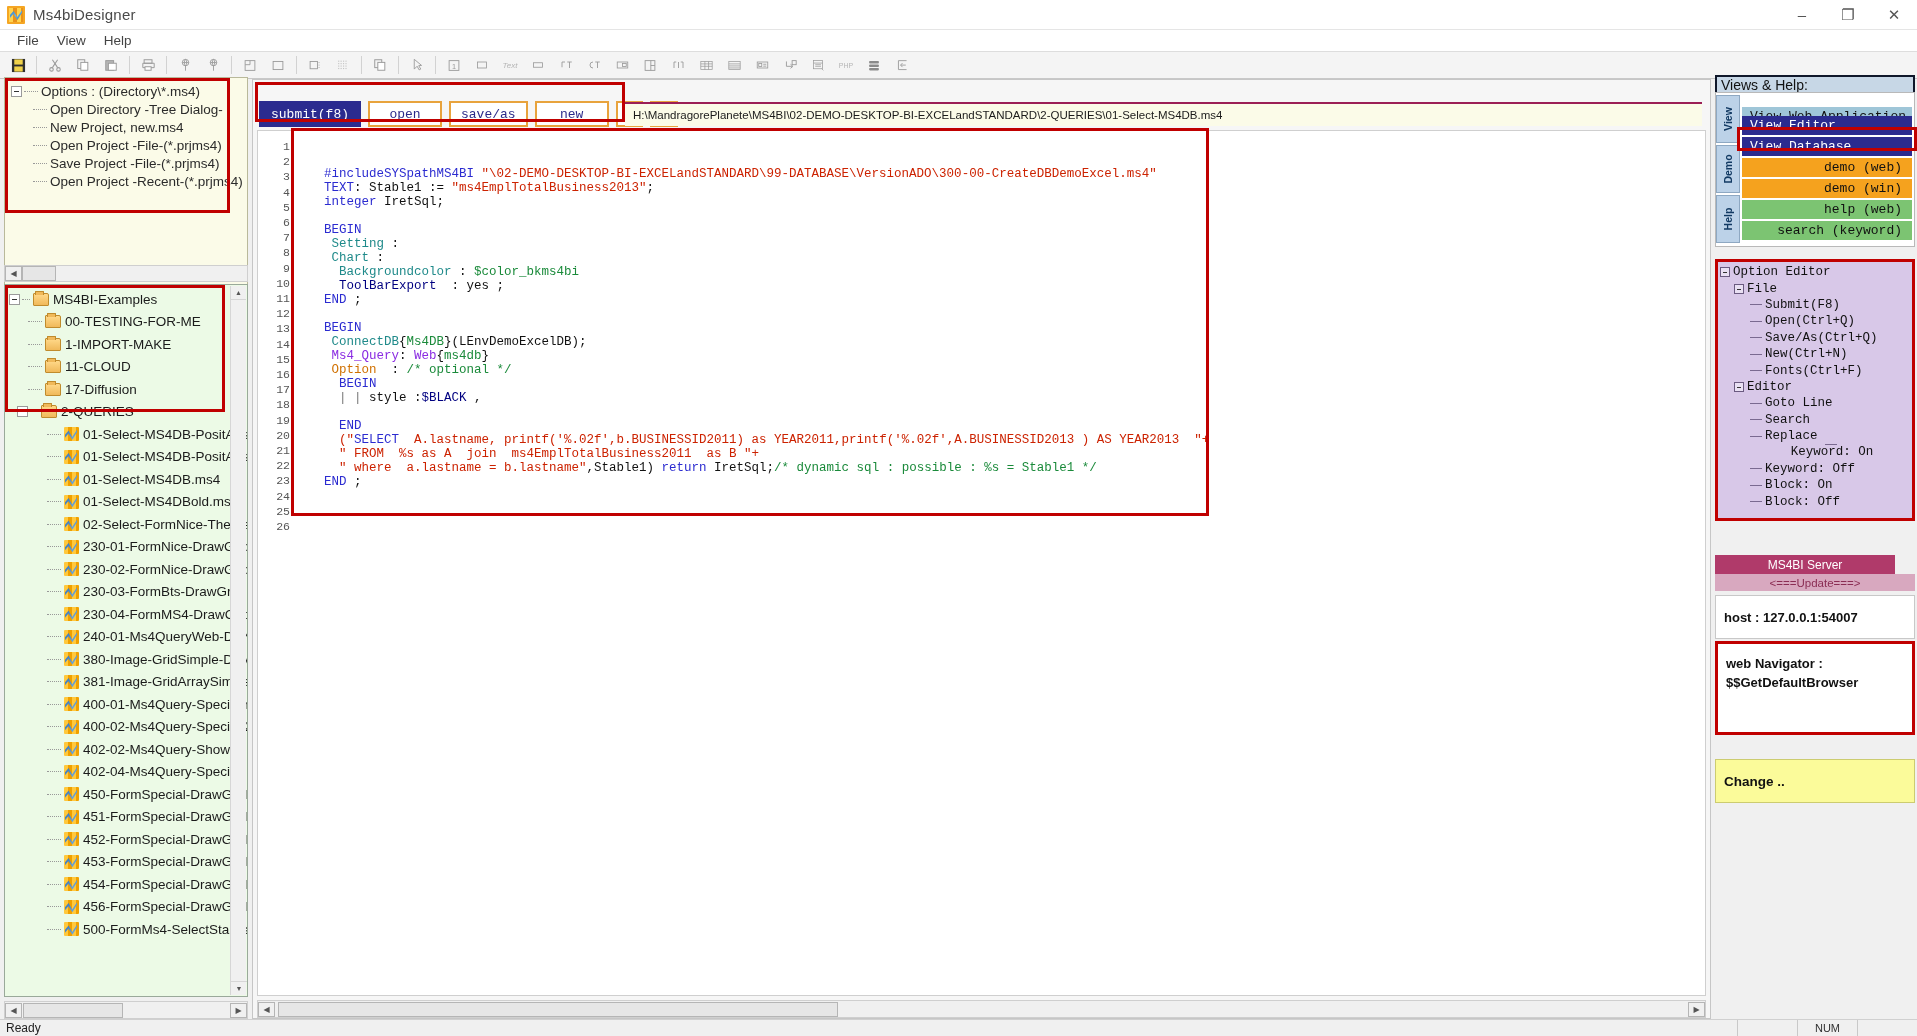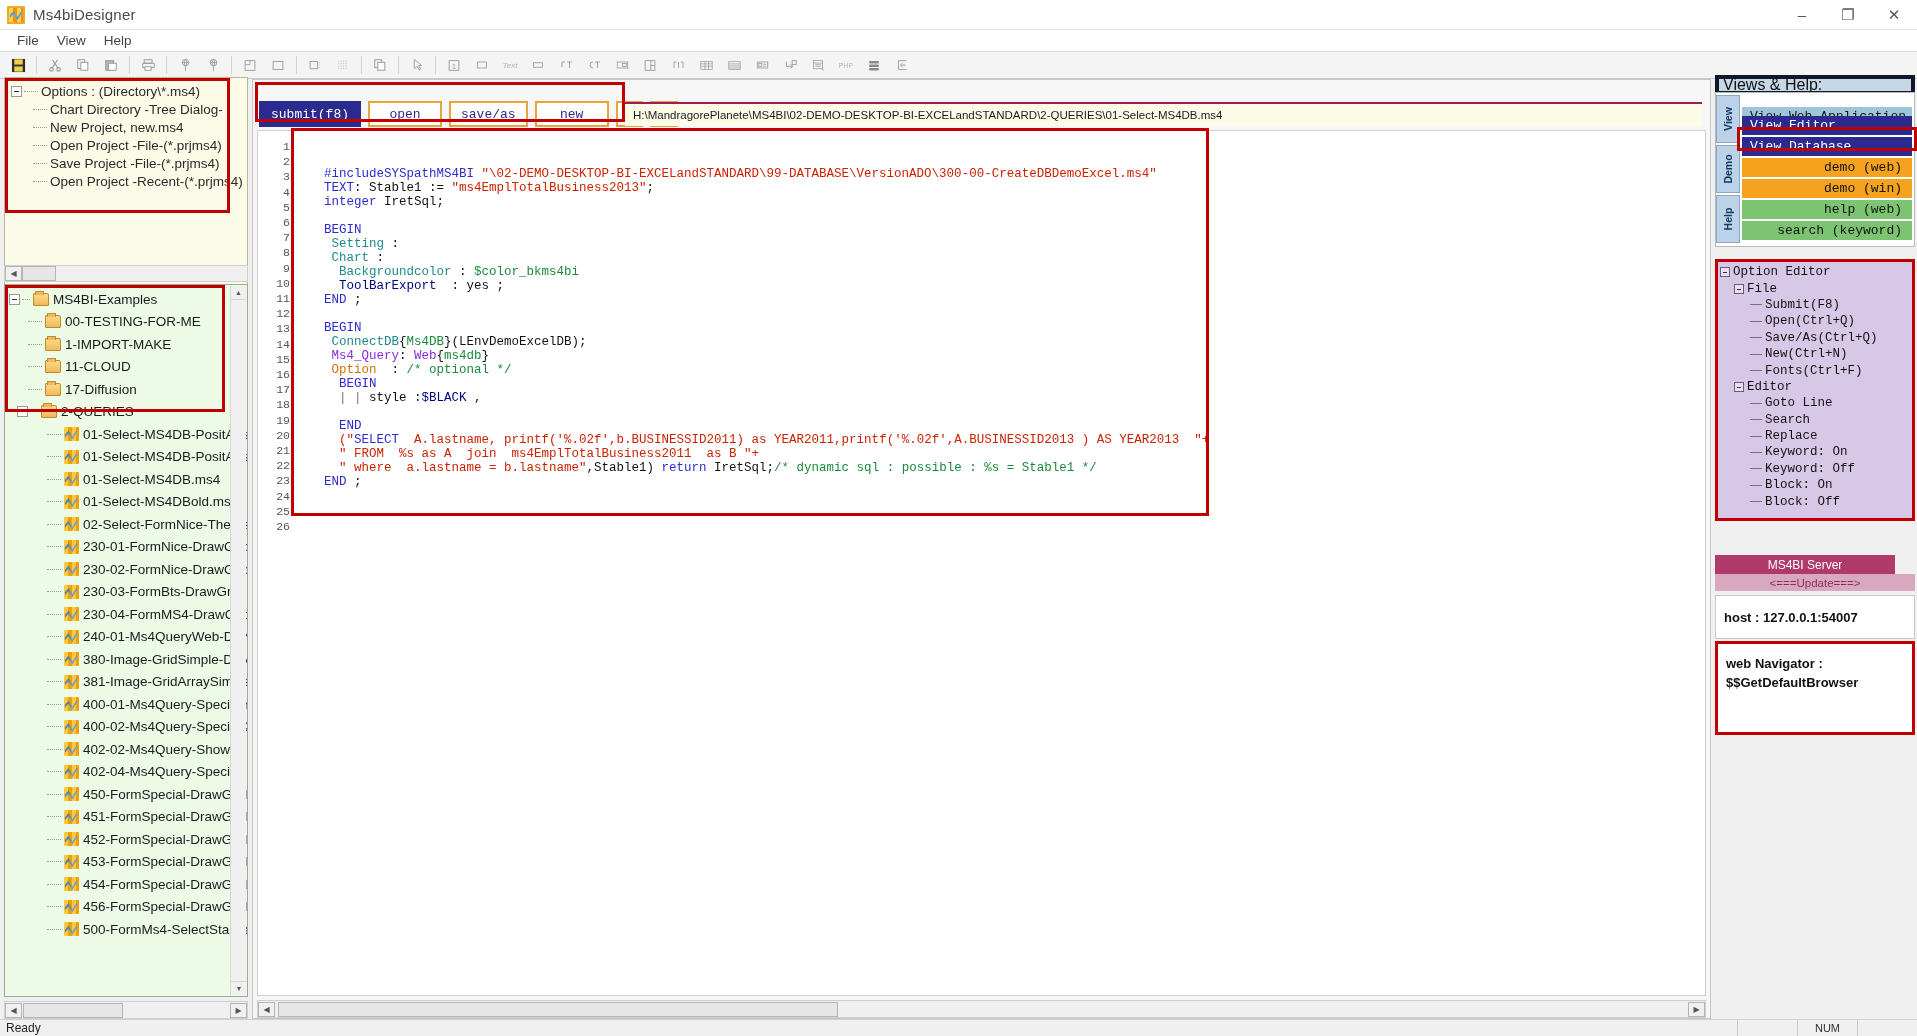--- a/index.html
+++ b/index.html
@@ -117,21 +117,21 @@
   .k-green{color:#1a8a3a;}
   .k-teal{color:#1f8a8a;}
   .k-orange{color:#d07000;}
   .k-gray{color:#777;}
   .k-navy{color:#000080;}
   #center-hscroll{position:absolute;left:4px;bottom:0;right:4px;height:18px;background:#f0f0f0;border:1px solid #cfcfcf;
      display:flex;align-items:center;justify-content:space-between;}
   
   #rightpane{position:absolute;right:0;top:0;width:204px;bottom:0;background:#f0f0f0;}
   #views-hdr{position:absolute;left:2px;top:-4px;width:200px;height:20px;background:#c7d7e6;
-     font-size:16px;color:#111;display:flex;align-items:center;padding-left:4px;border:4px solid #0f172a;}
+     font-size:14px;color:#111;display:flex;align-items:center;padding-left:4px;border:2px solid #0f172a;}
   #views-body{position:absolute;left:2px;top:13px;width:200px;height:155px;background:#ffffff;border:1px solid #b9b9b9;}
   #tabstrip{position:absolute;left:0;top:0;width:24px;height:153px;}
   .vtab{position:absolute;left:0;width:24px;background:#bcd2e8;border:1px solid #8ea8c2;
         display:flex;align-items:center;justify-content:center;}
   .vtab span{transform:rotate(-90deg);font-size:10.5px;color:#123a63;white-space:nowrap;font-weight:bold;}
   .vbtn{position:absolute;left:26px;width:170px;height:19px;display:flex;align-items:center;
      font-family:"Liberation Mono",monospace;font-size:13px;}
   .vbtn.lblue{background:#9fc6d8;color:#111;padding-left:8px;margin-top:12px;}
   .vbtn.navy{background:#2b2b8f;color:#ffffff;padding-left:8px;}
   .vbtn.orange{background:#f5a21e;color:#111;justify-content:flex-end;padding-right:10px;}
@@ -390,21 +390,21 @@
 
     <div id="options-box">
       <div style="padding:4px 0 0 6px;">
         <div class="tree-row">
           <span class="expander"></span>
           <span class="dots"></span>
           <span>Options : (Directory\*.ms4)</span>
         </div>
         <div class="tree-row" style="padding-left:22px;">
           <span class="dots"></span>
-          <span>Chart Directory -Tree Dialog-</span>
+          <span>Open Directory -Tree Dialog-</span>
         </div>
         <div class="tree-row" style="padding-left:22px;">
           <span class="dots"></span>
           <span>New  Project, new.ms4</span>
         </div>
         <div class="tree-row" style="padding-left:22px;">
           <span class="dots"></span>
           <span>Open Project -File-(*.prjms4)</span>
         </div>
         <div class="tree-row" style="padding-left:22px;">
@@ -736,21 +736,21 @@
             <span>Goto Line</span>
           </div>
         <div class="opt-row" style="padding-left:30px;">
             <span class="opt-dash"></span>
             <span>Search</span>
           </div>
         <div class="opt-row" style="padding-left:30px;">
             <span class="opt-dash"></span>
             <span>Replace</span>
           </div>
-        <div class="opt-row" style="padding-left:30px;">
+        <div class="opt-row" style="padding-left:30px;flex-direction:column;">
             <span class="opt-dash"></span>
             <span>Keyword: On</span>
           </div>
         <div class="opt-row" style="padding-left:30px;">
             <span class="opt-dash"></span>
             <span>Keyword: Off</span>
           </div>
         <div class="opt-row" style="padding-left:30px;">
             <span class="opt-dash"></span>
             <span>Block: On</span>
@@ -763,20 +763,21 @@
     </div>
     <div id="opt-red"></div>
 
     <div id="srv-hdr">MS4BI Server</div>
     <div id="srv-upd">&lt;===Update===&gt;</div>
     <div id="srv-host">host : 127.0.0.1:54007</div>
     <div id="srv-nav">
       <div>web Navigator :</div>
       <div>$$GetDefaultBrowser</div>
     </div>
+    <div id="srv-change">Change ..</div>
   </div>
 </div>
 
 <div id="statusbar">
   <span>Ready</span>
   <div id="status-cells">
     <div class="scell"></div>
     <div class="scell">NUM</div>
     <div class="scell"></div>
   </div>

